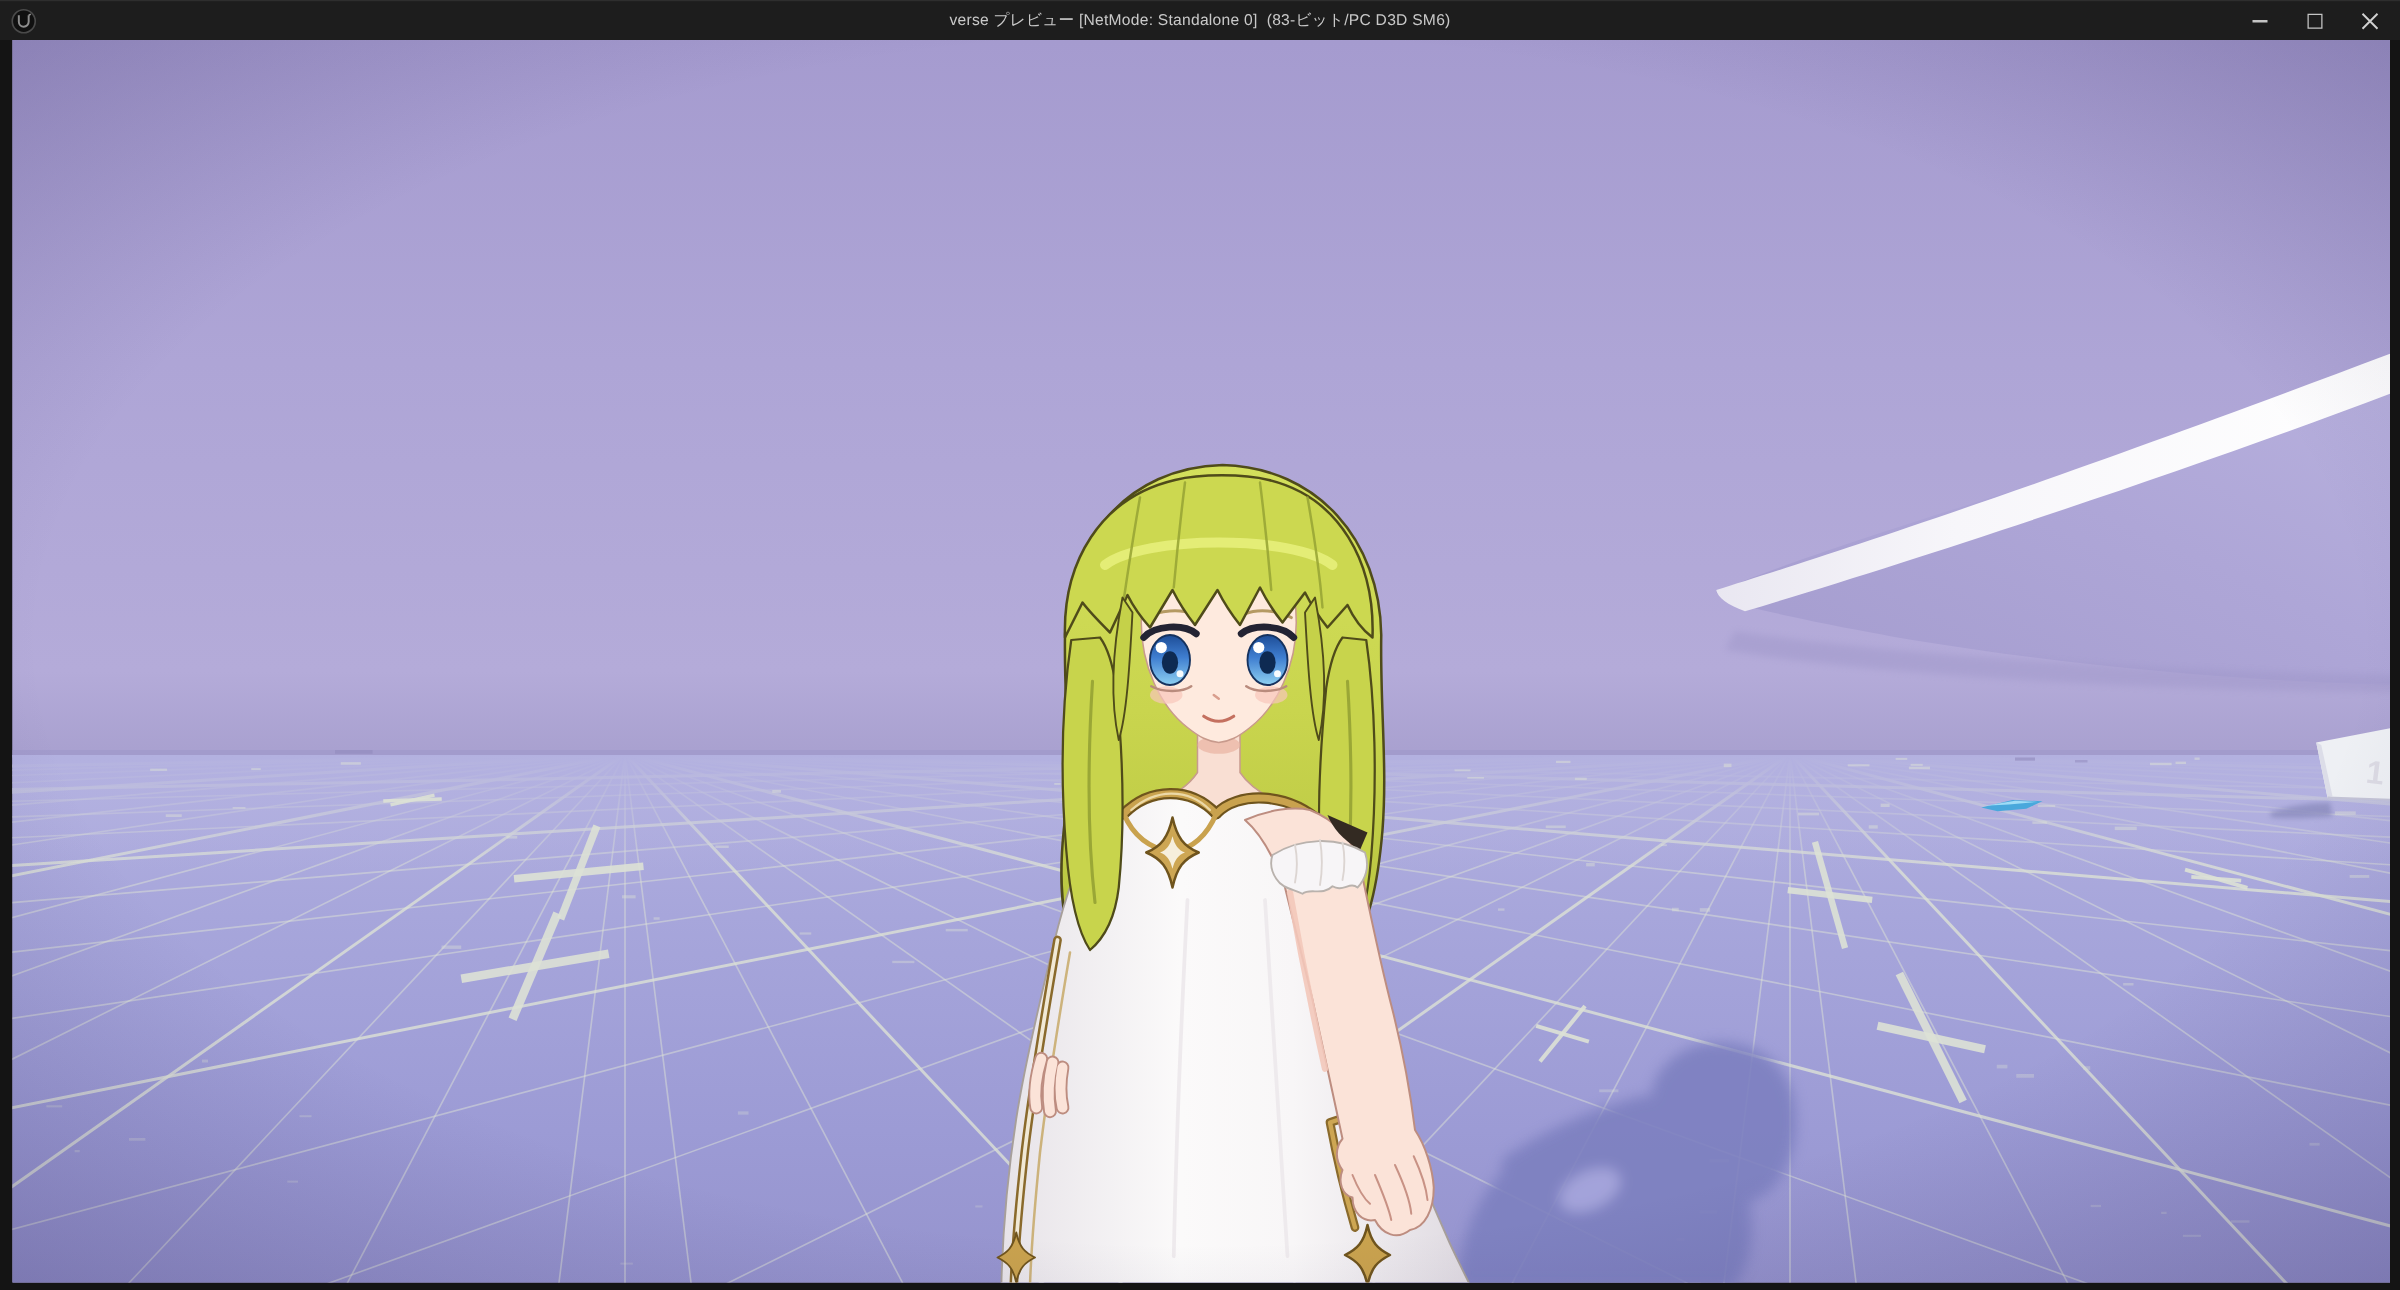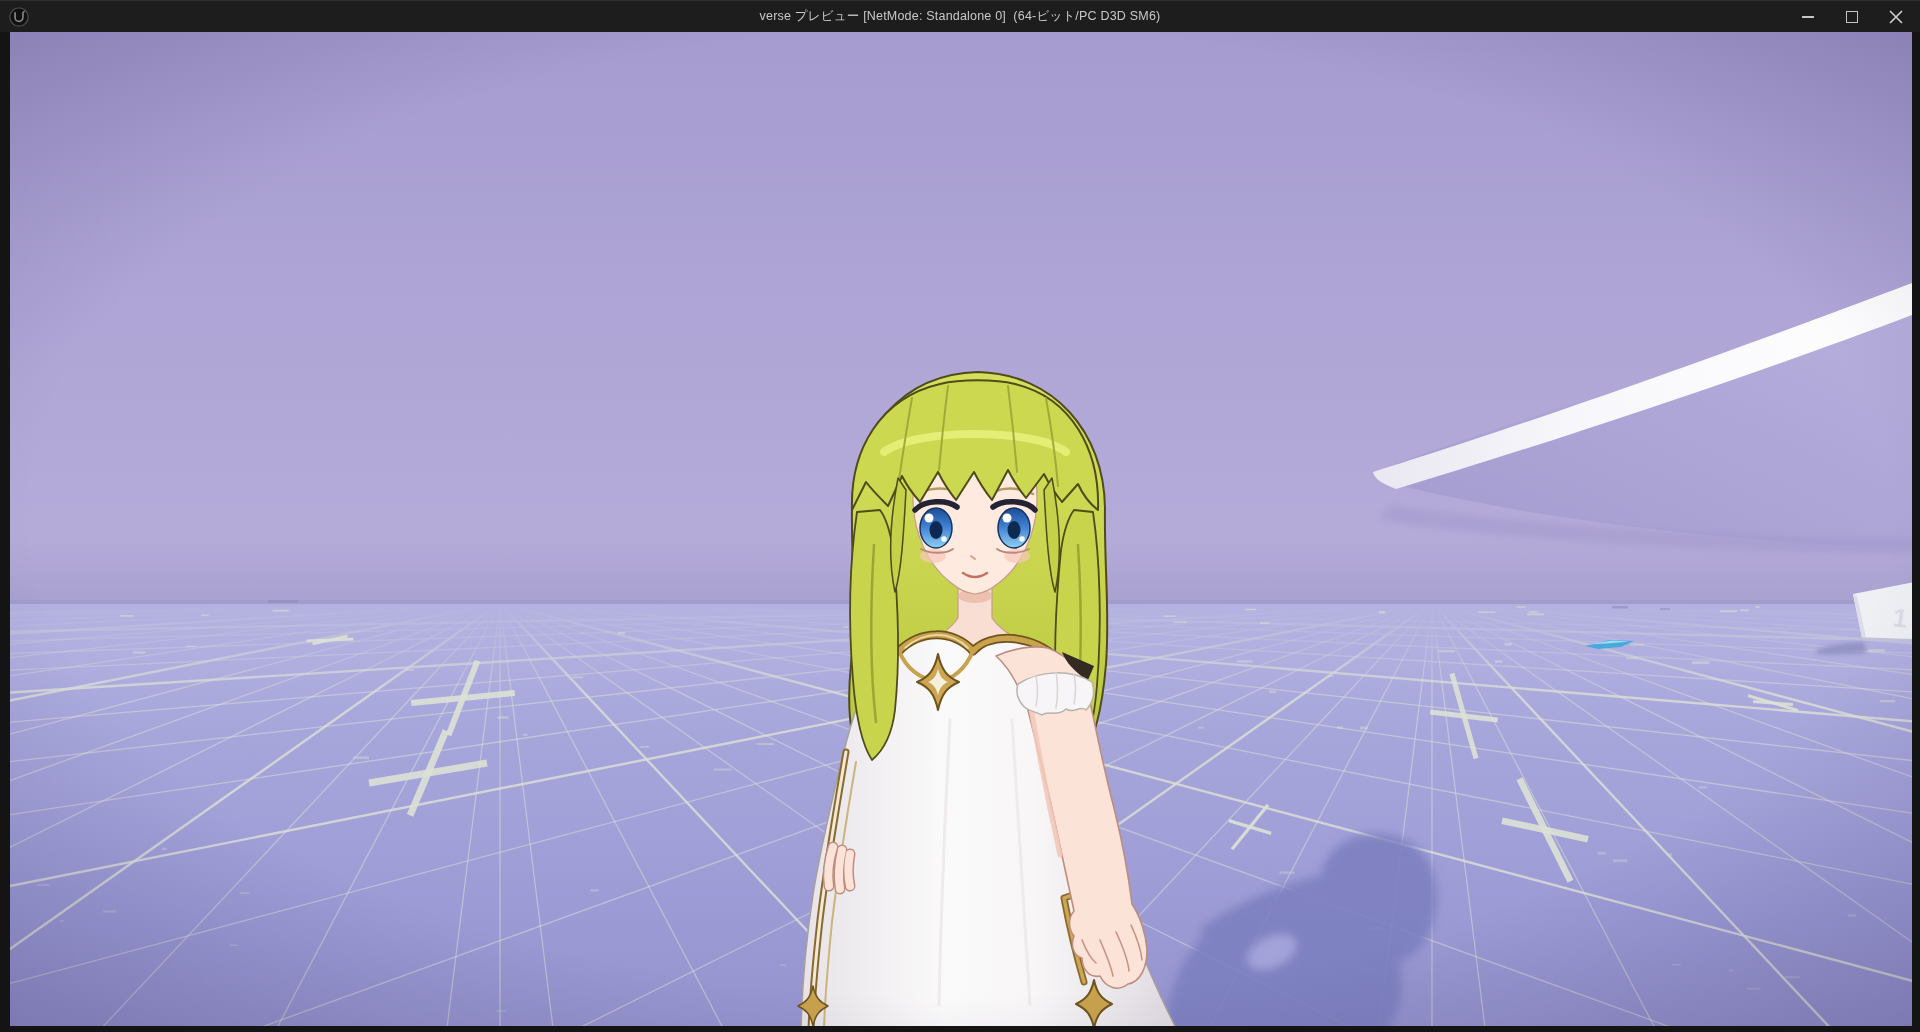--- a/index.html
+++ b/index.html
@@ -34,21 +34,21 @@
 <body>
 
 <div class="titlebar">
   <div class="ue-logo">
     <svg width="28" height="28" viewBox="0 0 32 32">
       <circle cx="16" cy="16" r="10.5" fill="#101010" stroke="#4a4a4a" stroke-width="1.5"></circle>
       <path d="M 11.5 10.5 L 11.5 16.5 A 4.5 4.5 0 0 0 20.5 16.5 L 20.5 10.5" stroke="#8e8e8e" stroke-width="1.8" fill="none"></path>
       <path d="M 20.5 10.5 L 22.5 9.5" stroke="#8e8e8e" stroke-width="1.5"></path>
     </svg>
   </div>
-  <div class="win-title">verse プレビュー [NetMode: Standalone 0]  (64-ビット/PC D3D SM6)</div>
+  <div class="win-title">verse プレビュー [NetMode: Standalone 0]  (83-ビット/PC D3D SM6)</div>
   <div class="win-controls">
     <div class="winbtn">
       <div class="glyph-min"></div>
     </div>
     <div class="winbtn">
       <div class="glyph-max"></div>
     </div>
     <div class="winbtn">
       <svg width="14" height="14" viewBox="0 0 14 14">
         <path d="M1 1 L13 13 M13 1 L1 13" stroke="#d0d0d0" stroke-width="1.6"></path>

